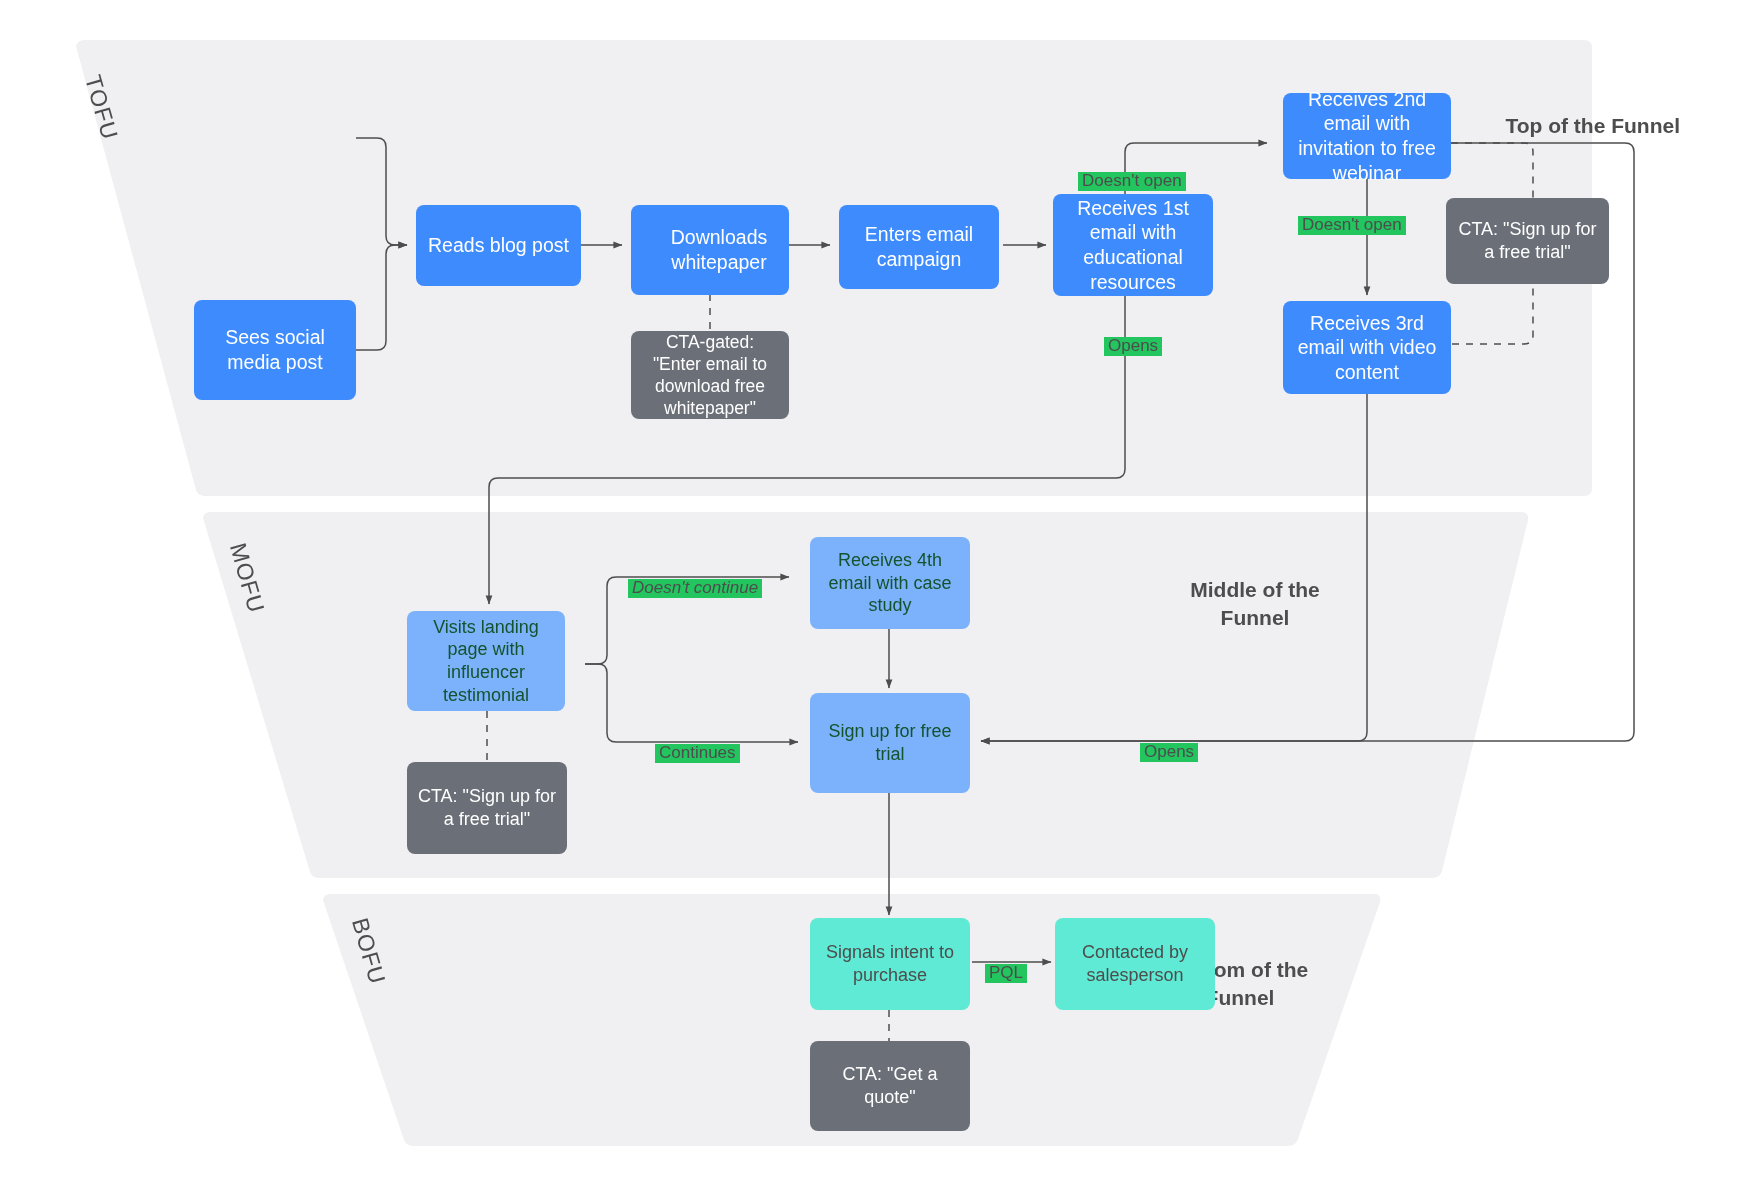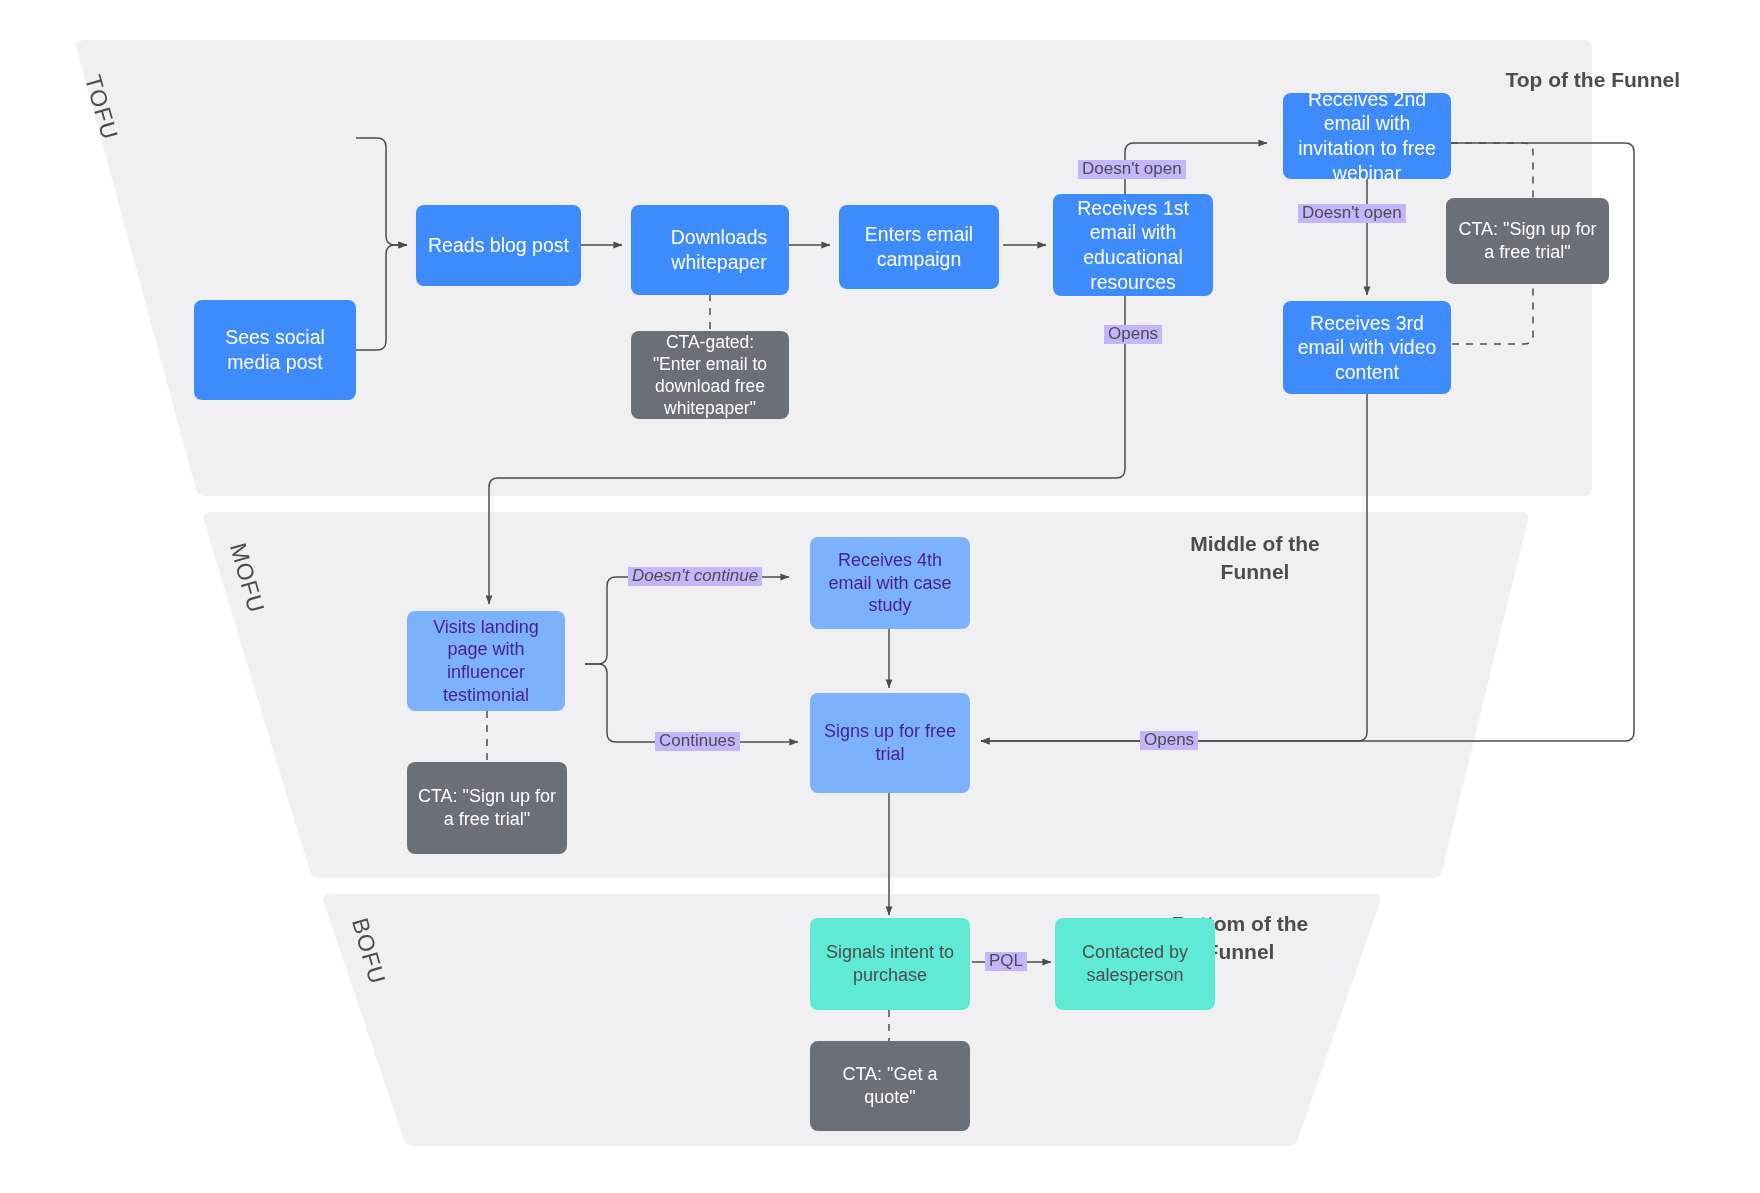--- a/index.html
+++ b/index.html
@@ -41,21 +41,21 @@
     z-index: 5;
   }
   .node span { display: block; width: 100%; }
   .n-tofu {
     background: #3d8bfd;
     color: #ffffff;
     font-size: 19.5px;
   }
   .n-mofu {
     background: #7cb2fb;
-    color: #4c1d95;
+    color: #14532d;
     font-size: 18px;
   }
   .n-bofu {
     background: #5eead4;
     color: #4d4d4d;
     font-size: 18px;
   }
   .n-cta {
     background: #6b6f78;
     color: #ffffff;
@@ -63,41 +63,43 @@
   }
   
   .stage-title {
     position: absolute;
     color: #4d4d4d;
     font-size: 21px;
     font-weight: bold;
     line-height: 1.32;
     text-align: right;
     z-index: 4;
+    margin-top: 46px;
   }
   .stage-abbr {
     position: absolute;
     color: #4d4d4d;
     font-size: 23px;
     font-weight: normal;
     letter-spacing: 1px;
     z-index: 4;
     white-space: nowrap;
     transform-origin: left top;
   }
   
   .edge-label {
     position: absolute;
     color: #4d4d4d;
     font-size: 17px;
-    background: #c4b5fd;
+    background: #22c55e;
     padding: 0 4px;
     white-space: nowrap;
     z-index: 6;
     line-height: 1.1;
+    margin-top: 12px;
   }
 </style>
 </head>
 <body>
 
 <div id="canvas">
 
   <svg class="layer" viewBox="0 0 1760 1193">
     <defs>
       <marker id="arrow" markerWidth="10" markerHeight="10" refX="8.6" refY="4" orient="auto" markerUnits="userSpaceOnUse">
@@ -214,21 +216,21 @@
 
   <div class="node n-cta" style="left:407px; top:762px; width:160px; height:92px;">
     <span>CTA: "Sign up for a free trial"</span>
   </div>
 
   <div class="node n-mofu" style="left:810px; top:537px; width:160px; height:92px;">
     <span>Receives 4th email with case study</span>
   </div>
 
   <div class="node n-mofu" style="left:810px; top:693px; width:160px; height:100px;">
-    <span>Signs up for free trial</span>
+    <span>Sign up for free trial</span>
   </div>
 
   <div class="node n-bofu" style="left:810px; top:918px; width:160px; height:92px;">
     <span>Signals intent to purchase</span>
   </div>
 
   <div class="node n-bofu" style="left:1055px; top:918px; width:160px; height:92px;">
     <span>Contacted by salesperson</span>
   </div>
 

